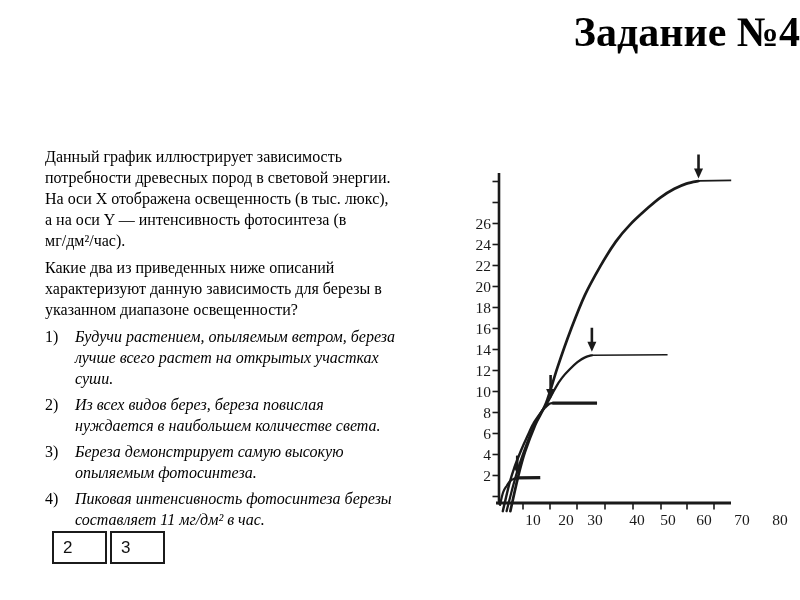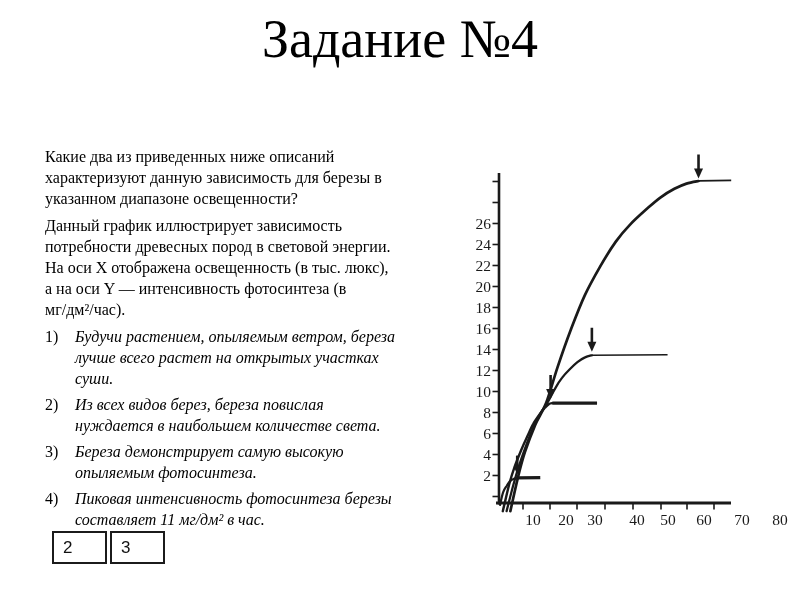--- a/index.html
+++ b/index.html
@@ -2,22 +2,22 @@
 <html><head>
 <meta charset="utf-8">
 <style>
   html,body{margin:0;padding:0;}
   body{background:#888;}
   #slide{
     position:relative;width:800px;height:600px;background:#ffffff;
     font-family:"Liberation Serif", serif;color:#000;overflow:hidden;
   }
   #title{
-    position:absolute;left:0;top:8px;width:100%;text-align:center;
-    font-size:54px;font-weight:400;letter-spacing:0px;
+    position:absolute;left:0;top:8px;width:100%;text-align:right;
+    font-size:42px;font-weight:700;letter-spacing:0px;
   }
   #qblock{
     position:absolute;left:45px;top:146px;width:395px;
     font-size:16px;line-height:21px;
   }
   .para{white-space:pre-line;margin:0 0 6px 0;}
   .opt{display:flex;margin:0 0 5px 0;}
   .opt-num{width:30px;flex:0 0 30px;}
   .opt-text{white-space:pre-line;flex:1;font-style:italic;}
   #legend{
@@ -36,28 +36,28 @@
 </style>
 </head>
 <body>
 
 <div id="slide">
 
   <div id="title">Задание №4</div>
 
   <div id="qblock">
     <div id="q-paragraphs">
-        <div class="para">Какие два из приведенных ниже описаний
-характеризуют данную зависимость для березы в
-указанном диапазоне освещенности?</div>
         <div class="para">Данный график иллюстрирует зависимость
 потребности древесных пород в световой энергии.
 На оси X отображена освещенность (в тыс. люкс),
 а на оси Y — интенсивность фотосинтеза (в
 мг/дм²/час).</div>
+        <div class="para">Какие два из приведенных ниже описаний
+характеризуют данную зависимость для березы в
+указанном диапазоне освещенности?</div>
       </div>
     <div id="q-options">
         <div class="opt">
           <span class="opt-num">1)</span>
           <span class="opt-text">Будучи растением, опыляемым ветром, береза
 лучше всего растет на открытых участках
 суши.</span>
         </div>
         <div class="opt">
           <span class="opt-num">2)</span>

